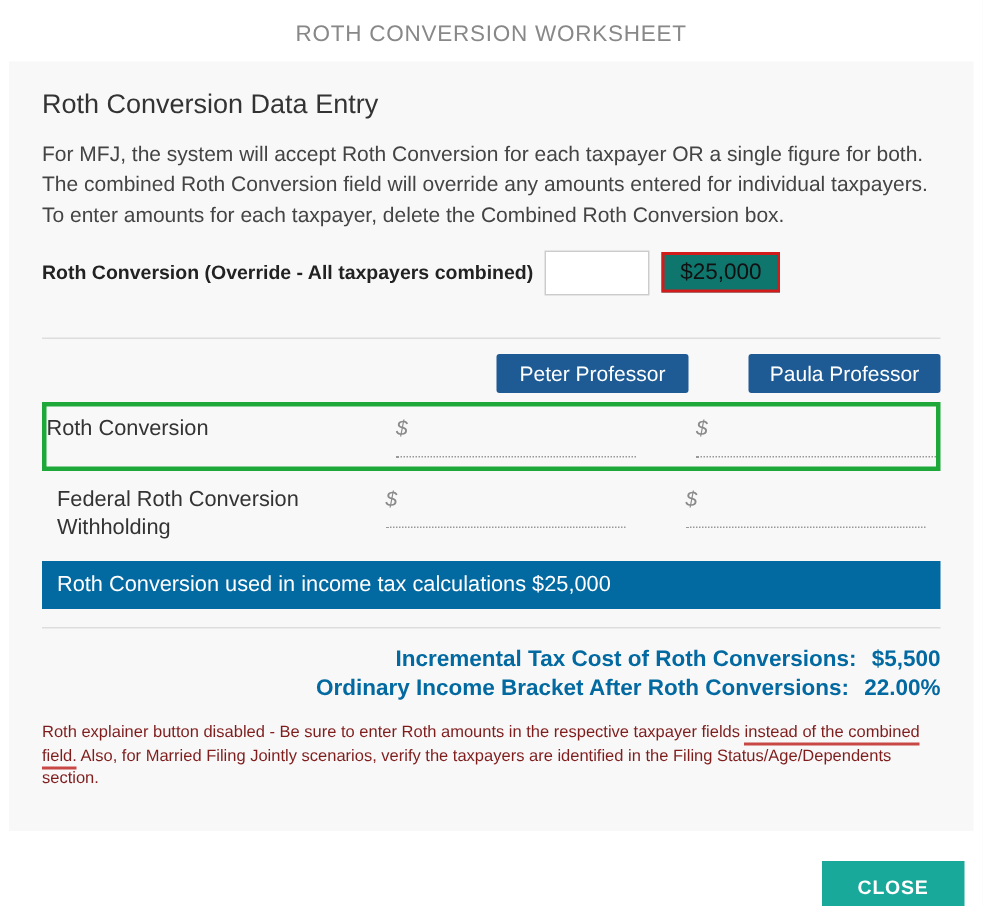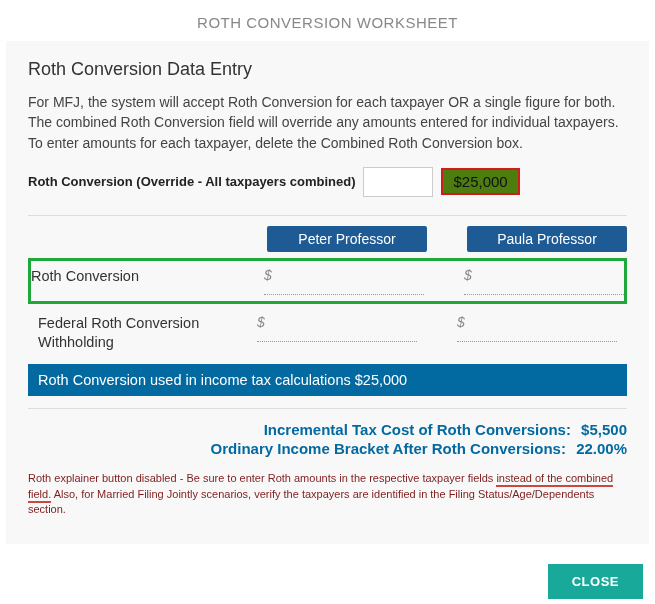--- a/index.html
+++ b/index.html
@@ -33,57 +33,57 @@
   .intro {
     font-size: 14px;
     color: #444;
     line-height: 1.45;
     margin-bottom: 14px;
   }
   .override-row {
     display: flex;
     align-items: center;
     gap: 8px;
-    margin-bottom: 18px;
+    margin-bottom: 28px;
   }
   .override-label {
     font-size: 13px;
     font-weight: 600;
     color: #222;
   }
   .override-input {
     width: 70px;
     height: 30px;
     border: 1px solid #ccc;
     background: #fff;
   }
   .override-value-box {
     border: 2.5px solid #d21b1b;
     padding: 3px 10px;
     font-size: 15px;
     color: #111;
-    background: #4d7c0f;
+    background: #0f766e;
   }
   hr.sep {
     border: none;
     border-top: 1px solid #ddd;
     margin: 12px 0 10px;
   }
   .tp-header {
     display: flex;
     justify-content: flex-end;
     gap: 40px;
     margin-bottom: 6px;
   }
   .tp-pill {
     background: #1e5b94;
     color: #fff;
     text-align: center;
     padding: 5px 13px;
-    width: 160px;
+    width: 128px;
     font-size: 14px;
     border-radius: 2px;
   }
   .green-box {
     border: 3px solid #1ea83a;
     padding: 4px 0;
     margin-bottom: 6px;
   }
   .data-row {
     display: flex;

